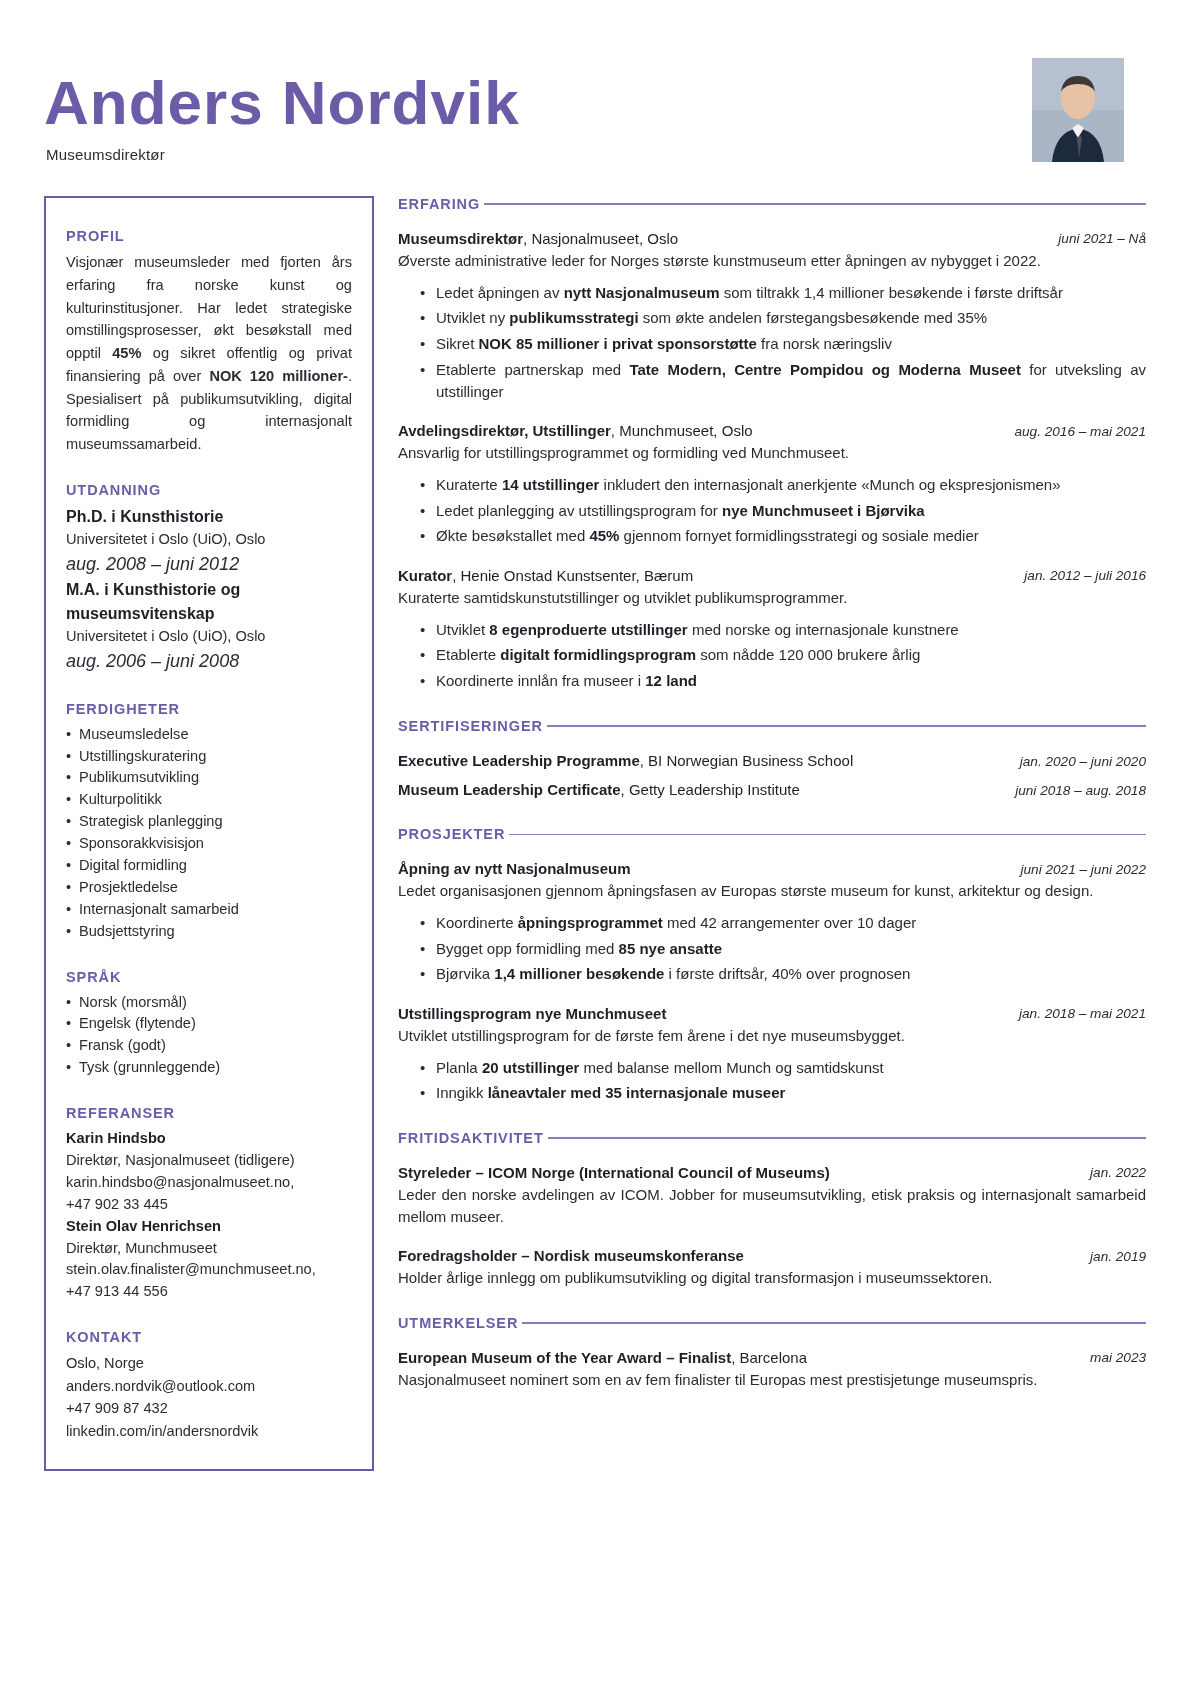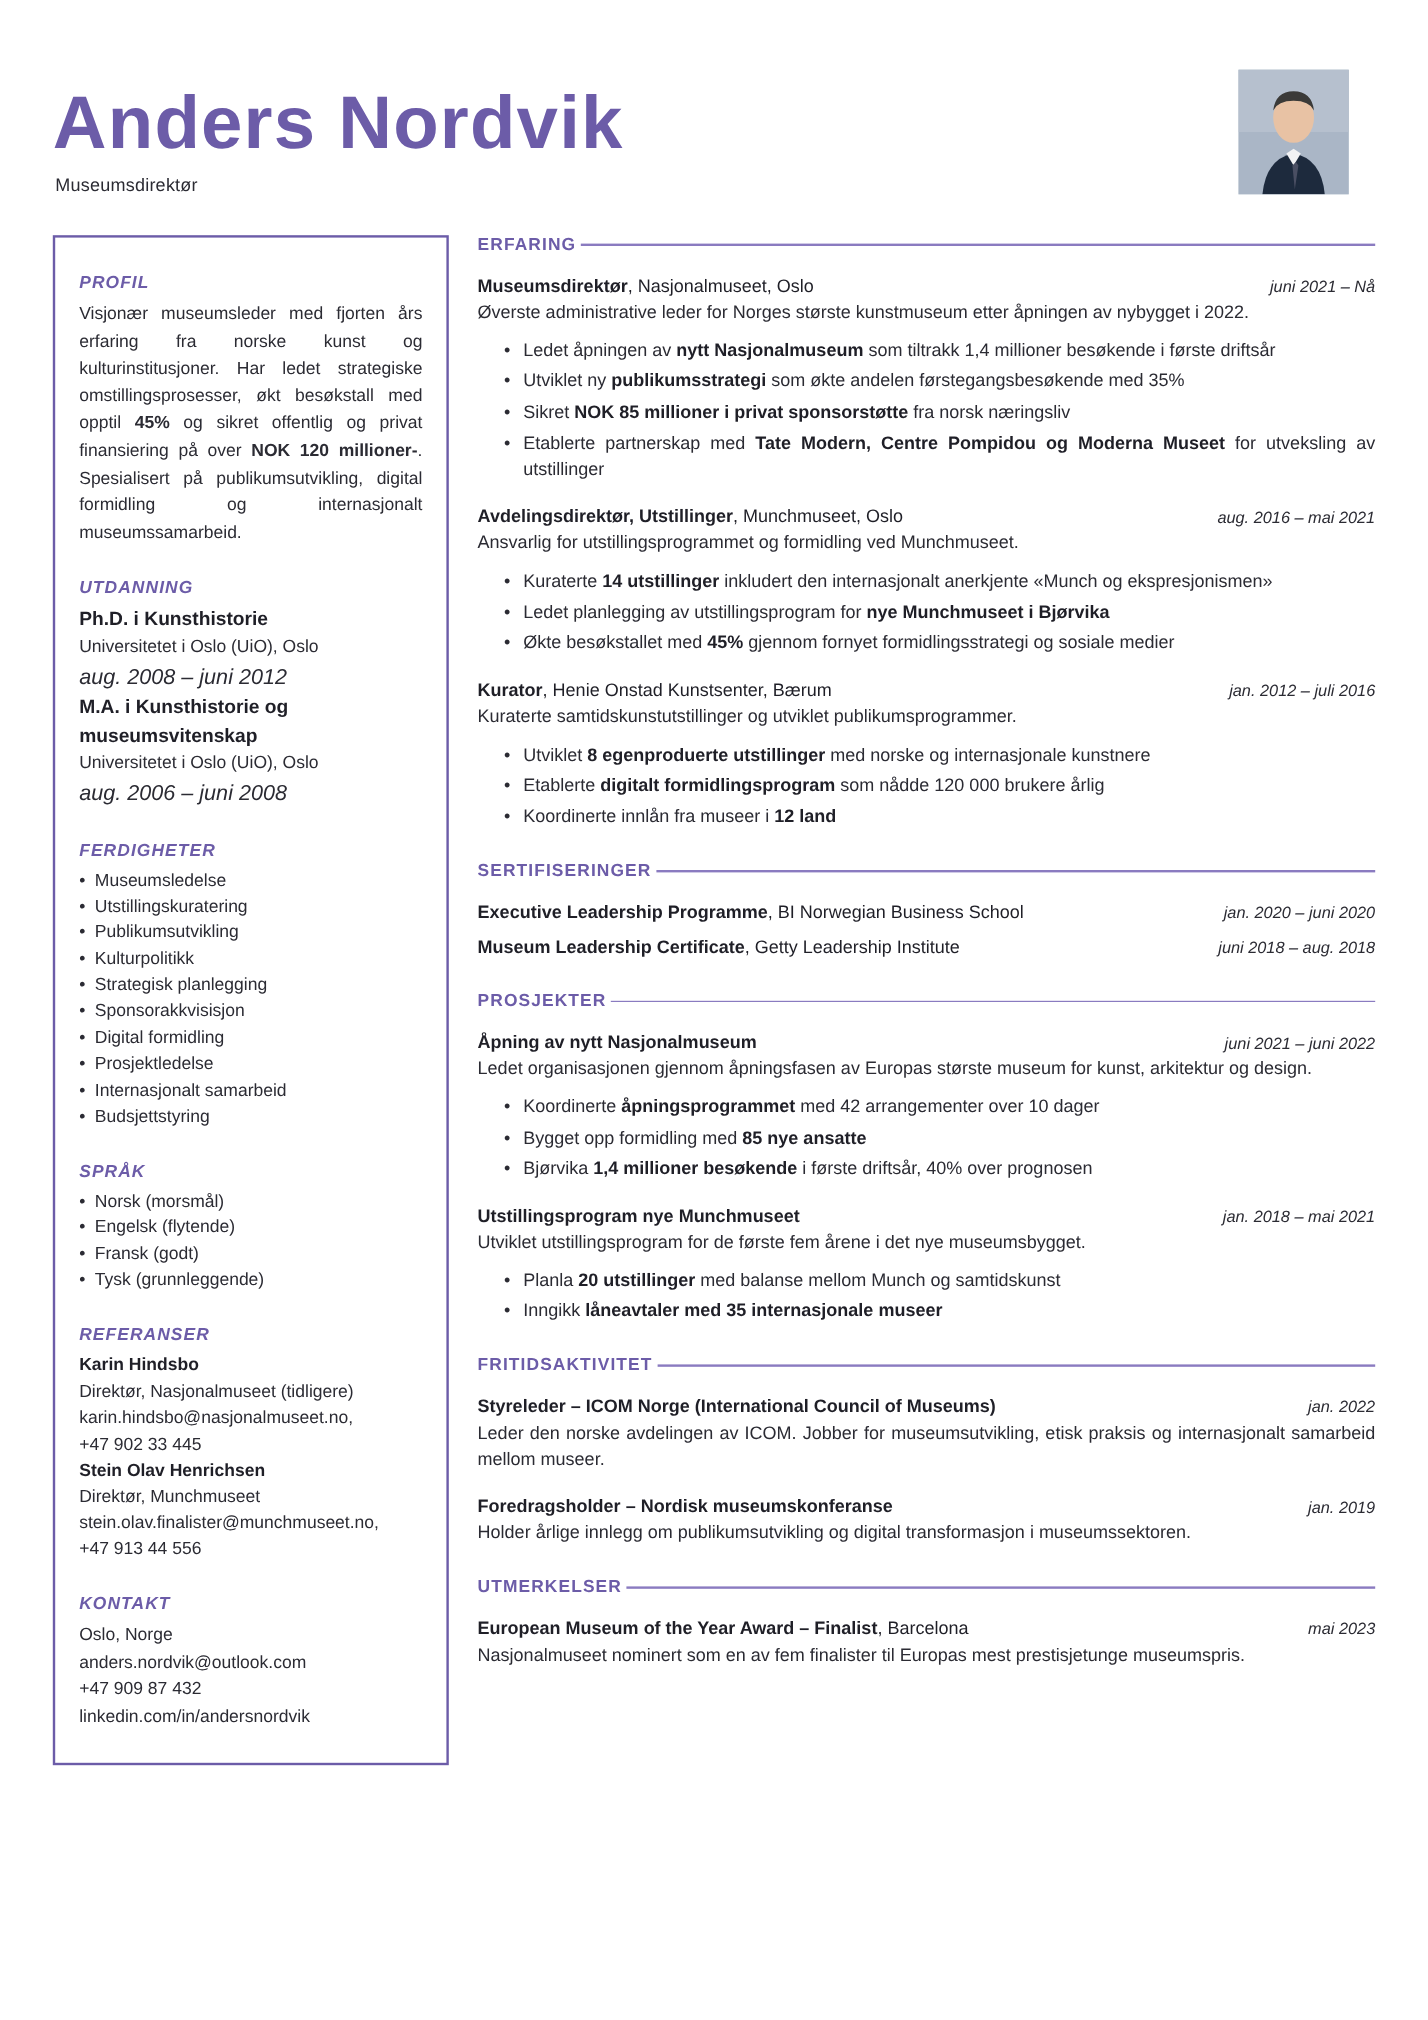--- a/index.html
+++ b/index.html
@@ -58,21 +58,20 @@
     min-height: 1274px;
     border: 2px solid #6c5ca8;
     padding: 30px 20px 26px 20px;
   }
   .sb-h {
     font-size: 14.5px;
     font-weight: 700;
     letter-spacing: .9px;
     color: #6c5ca8;
     margin-bottom: 7px;
-    font-style: italic;
   }
   .sb-block { margin-bottom: 26px; }
   .sb-block:last-child { margin-bottom: 0; }
   .profile-text {
     font-size: 14.6px;
     line-height: 1.56;
     text-align: justify;
     color: #2b2b33;
   }
   .profile-text b { font-weight: 700; }

